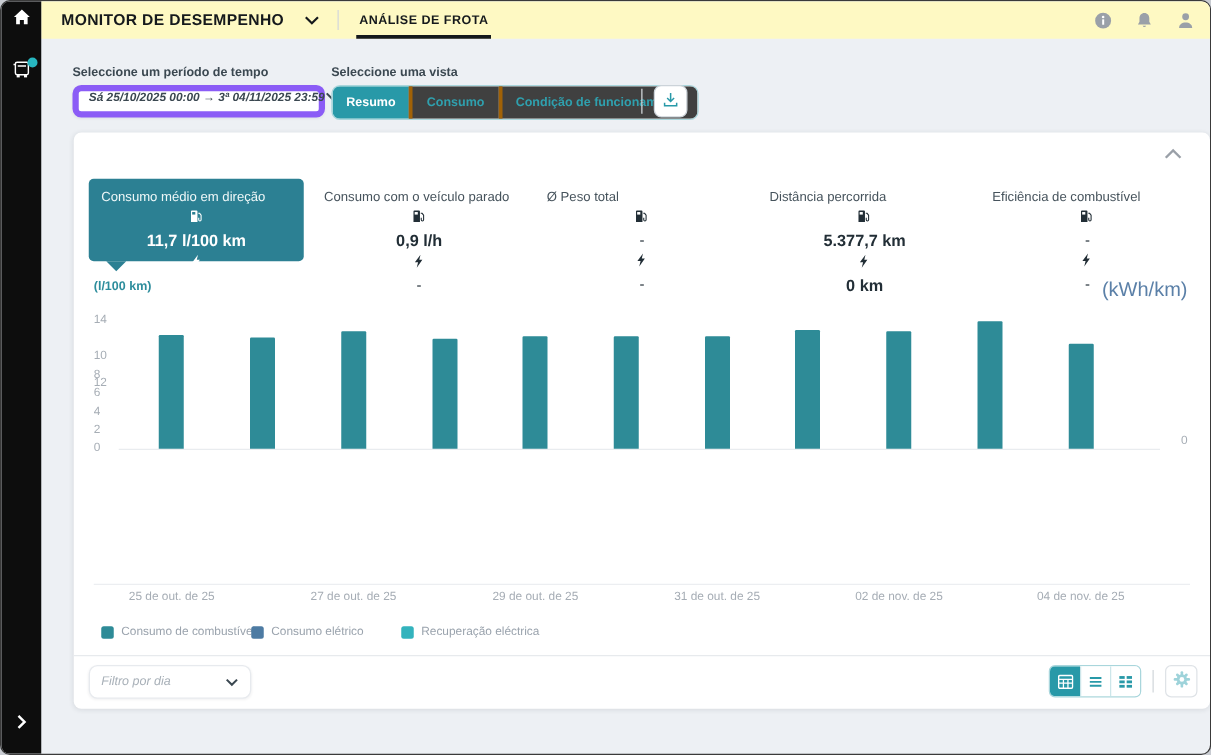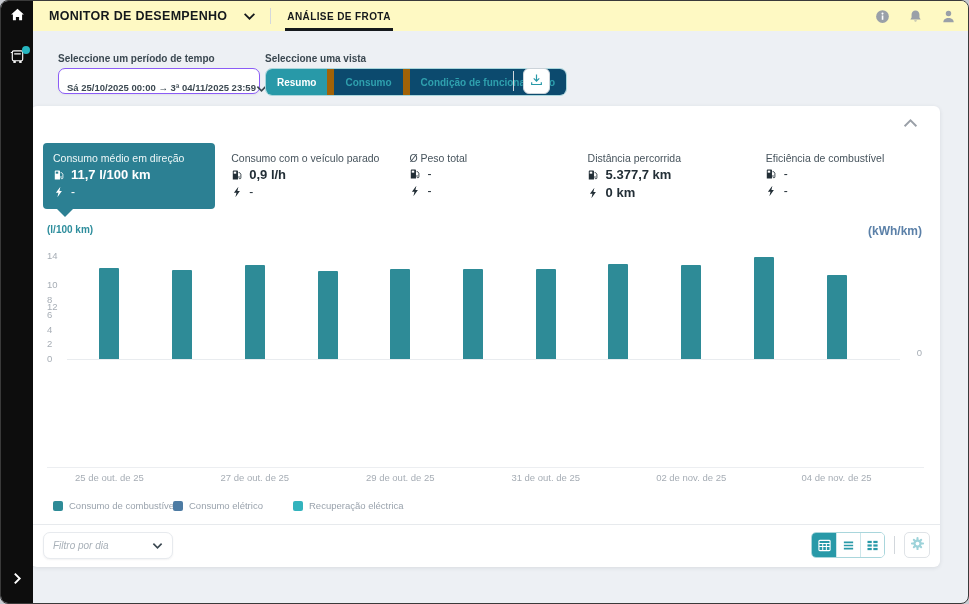--- a/index.html
+++ b/index.html
@@ -17,53 +17,53 @@
   .title-chevron{margin-left:16px;color:#15191c;display:flex;cursor:pointer;}
   .h-divider{width:1px;height:16px;background:#d4d8dc;margin:0 14px;}
   .h-tab{height:100%;display:flex;align-items:center;font-size:10px;font-weight:bold;color:#15191c;letter-spacing:.4px;
          box-shadow:inset 0 -3px 0 #15191c;padding:0 2px;cursor:pointer;}
   .h-actions{margin-left:auto;display:flex;align-items:center;gap:18px;padding-right:14px;color:#9aa0a8;}
   .h-actions .hicon{display:flex;cursor:pointer;}
   
   .toolbar{position:absolute;left:32px;top:30px;right:0;height:75px;}
   .tb-label{position:absolute;font-size:10px;font-weight:bold;color:#3b4851;}
   .lbl-period{left:25px;top:22px;} .lbl-view{left:232px;top:22px;text-align:center;}
-  .period-select{position:absolute;left:25px;top:37px;width:202px;height:26px;background:#fff;border:1px solid #8b5cf6;border-radius:7px;
-      display:flex;align-items:flex-end;justify-content:space-between;padding:0 8px;box-sizing:border-box;cursor:pointer;
-      box-shadow:0 1px 2px rgba(30,40,50,.06);}
+  .period-select{position:absolute;left:25px;top:37px;width:202px;height:26px;background:#fff;border:5px solid #8b5cf6;border-radius:7px;
+      display:flex;align-items:flex-start;justify-content:space-between;padding:0 8px;box-sizing:border-box;cursor:pointer;
+      box-shadow:0 1px 2px rgba(30,40,50,.06);font-style:italic;}
   .period-select .val{font-size:9.5px;font-weight:bold;color:#3b4851;white-space:nowrap;}
   .chev{color:#3b4851;display:flex;}
   .view-group{position:absolute;left:232px;top:37px;height:26px;display:flex;border:1px solid #a9d6dc;border-radius:7px;background:#fff;overflow:hidden;}
-  .seg-btn{height:100%;border:none;background:#0c4a6e;color:#2fa0ae;font-family:inherit;font-size:10px;font-weight:bold;
-      padding:0 11px;cursor:pointer;border-left:7px solid #a16207;display:flex;align-items:center;}
+  .seg-btn{height:100%;border:none;background:#404040;color:#2fa0ae;font-family:inherit;font-size:10px;font-weight:bold;
+      padding:0 11px;cursor:pointer;border-left:3px solid #a16207;display:flex;align-items:center;}
   .seg-btn:first-child{border-left:none;}
   .seg-btn.active{background:#2899a8;color:#fff;}
   .tb-sep{position:absolute;left:480px;top:40px;width:1px;height:20px;background:#d2d7dc;}
   .dl-btn{position:absolute;left:490px;top:37px;width:27px;height:26px;background:#fff;border:1px solid #ccd3d9;border-radius:6px;
       display:flex;align-items:center;justify-content:center;color:#2899a8;cursor:pointer;box-sizing:border-box;}
   
-  .panel{position:absolute;left:30px;top:105px;width:909px;height:461px;background:#fff;border-radius:6px;
+  .panel{position:absolute;left:58px;top:105px;width:909px;height:461px;background:#fff;border-radius:6px;
          box-shadow:0 1px 4px rgba(30,40,50,.10);}
   .collapse{position:absolute;right:22px;top:12px;color:#9aa0a8;cursor:pointer;display:flex;}
   
   .kpi-row{position:absolute;left:12px;top:37px;right:12px;height:66px;display:flex;gap:6px;}
   .kpi-card{flex:1;position:relative;padding:9px 10px 0 10px;box-sizing:border-box;border-radius:4px;color:#222e36;cursor:pointer;}
   .kpi-card.selected{background:#2c8093;color:#fff;}
   .kpi-card.selected::after{content:"";position:absolute;left:14px;bottom:-8px;border-left:8px solid transparent;
       border-right:8px solid transparent;border-top:8px solid #2c8093;}
   .kpi-title{font-size:10.5px;color:#46535c;white-space:nowrap;}
   .kpi-card.selected .kpi-title{color:#eef7f8;}
-  .kpi-line{display:flex;align-items:center;gap:6px;margin-top:3px;font-size:12px;}
+  .kpi-line{display:flex;align-items:center;gap:6px;margin-top:3px;font-size:12px;flex-direction:column;}
   .kpi-val.strong{font-weight:bold;font-size:13px;}
   .kpi-ic{display:flex;width:12px;justify-content:center;}
   .pump-win{fill:#fff;} .kpi-card.selected .pump-win{fill:#2c8093;}
   
   .chart{position:absolute;left:0;top:112px;right:0;height:300px;}
   .unit-left{position:absolute;left:16px;top:6px;font-size:10px;font-weight:bold;color:#2d8d9c;}
-  .unit-right{position:absolute;right:18px;top:6px;font-size:12px;font-weight:bold;color:#5b80a8;padding-left:48px;}
+  .unit-right{position:absolute;right:18px;top:6px;font-size:16px;font-weight:normal;color:#5b80a8;padding-left:48px;}
   .plot{position:absolute;left:0;right:0;top:28px;height:245px;}
   .tick{position:absolute;left:16px;font-size:9.5px;color:#a6adb5;}
   .right-zero{position:absolute;right:18px;top:101px;font-size:9.5px;color:#a6adb5;}
   .bars{position:absolute;left:42px;top:0;width:800px;height:113px;}
   .bar{position:absolute;bottom:0;width:20px;background:#2e8b97;border-radius:1px 1px 0 0;}
   .zero-line{position:absolute;left:36px;right:40px;top:113px;height:1px;background:#e9ecef;}
   .base-line{position:absolute;left:16px;right:16px;top:221px;height:1px;background:#eceef1;}
   .xlabels{position:absolute;left:42px;top:226px;width:800px;height:14px;}
   .xlabel{position:absolute;width:120px;text-align:center;font-size:9.5px;color:#a6adb5;white-space:nowrap;}
   .legend{position:absolute;left:22px;top:282px;display:flex;}

